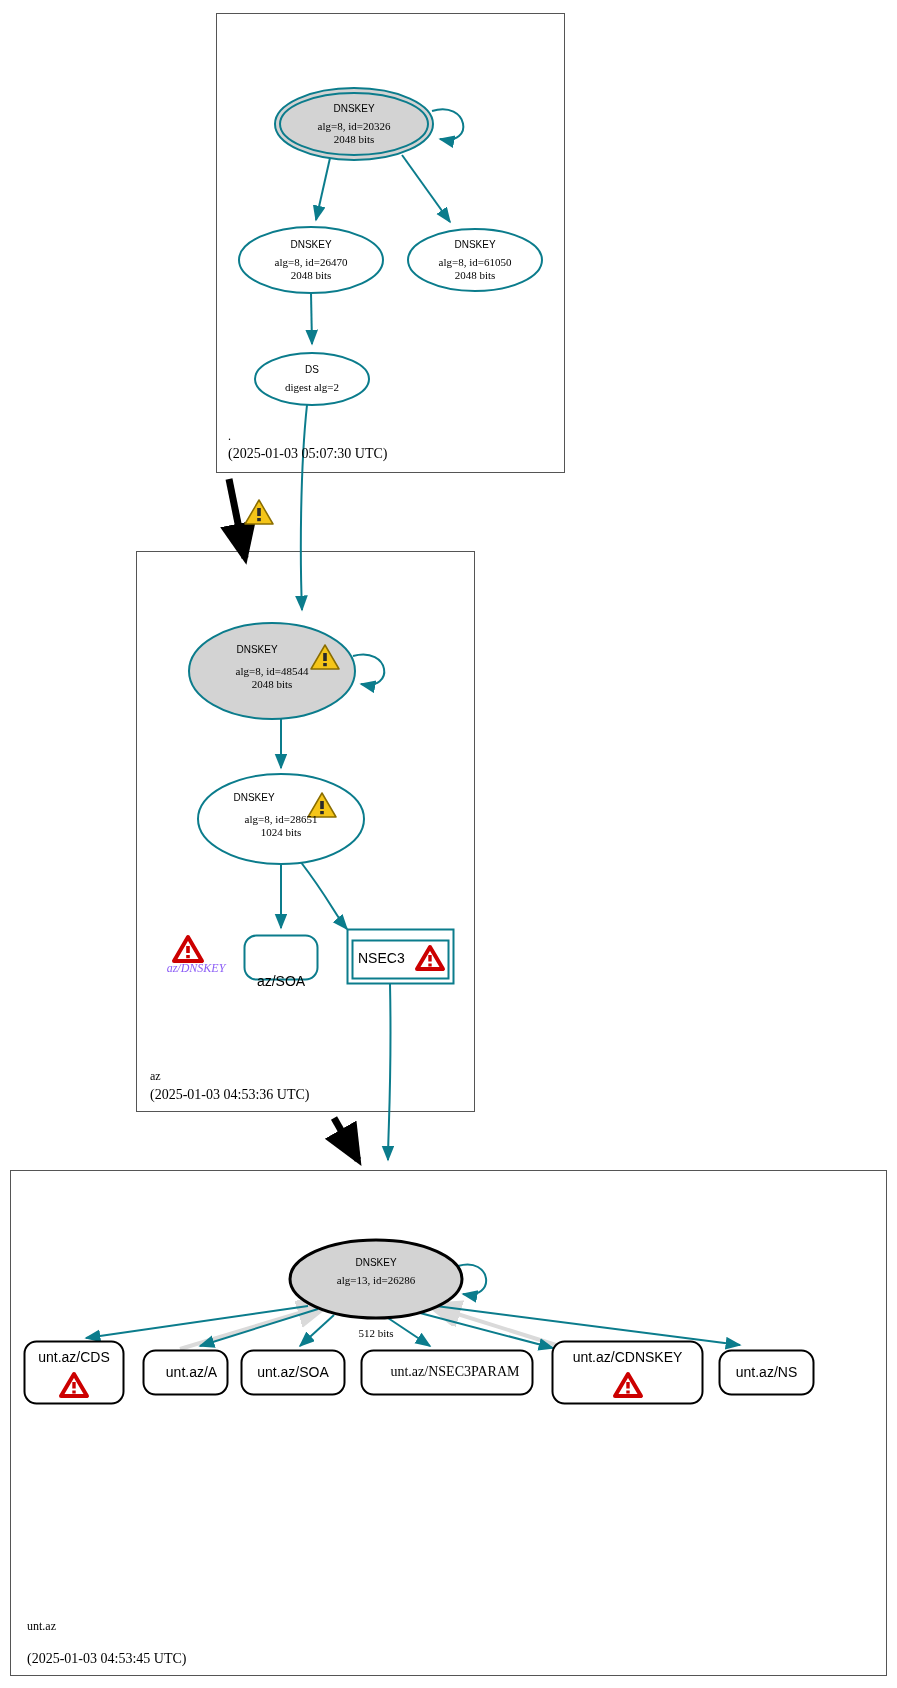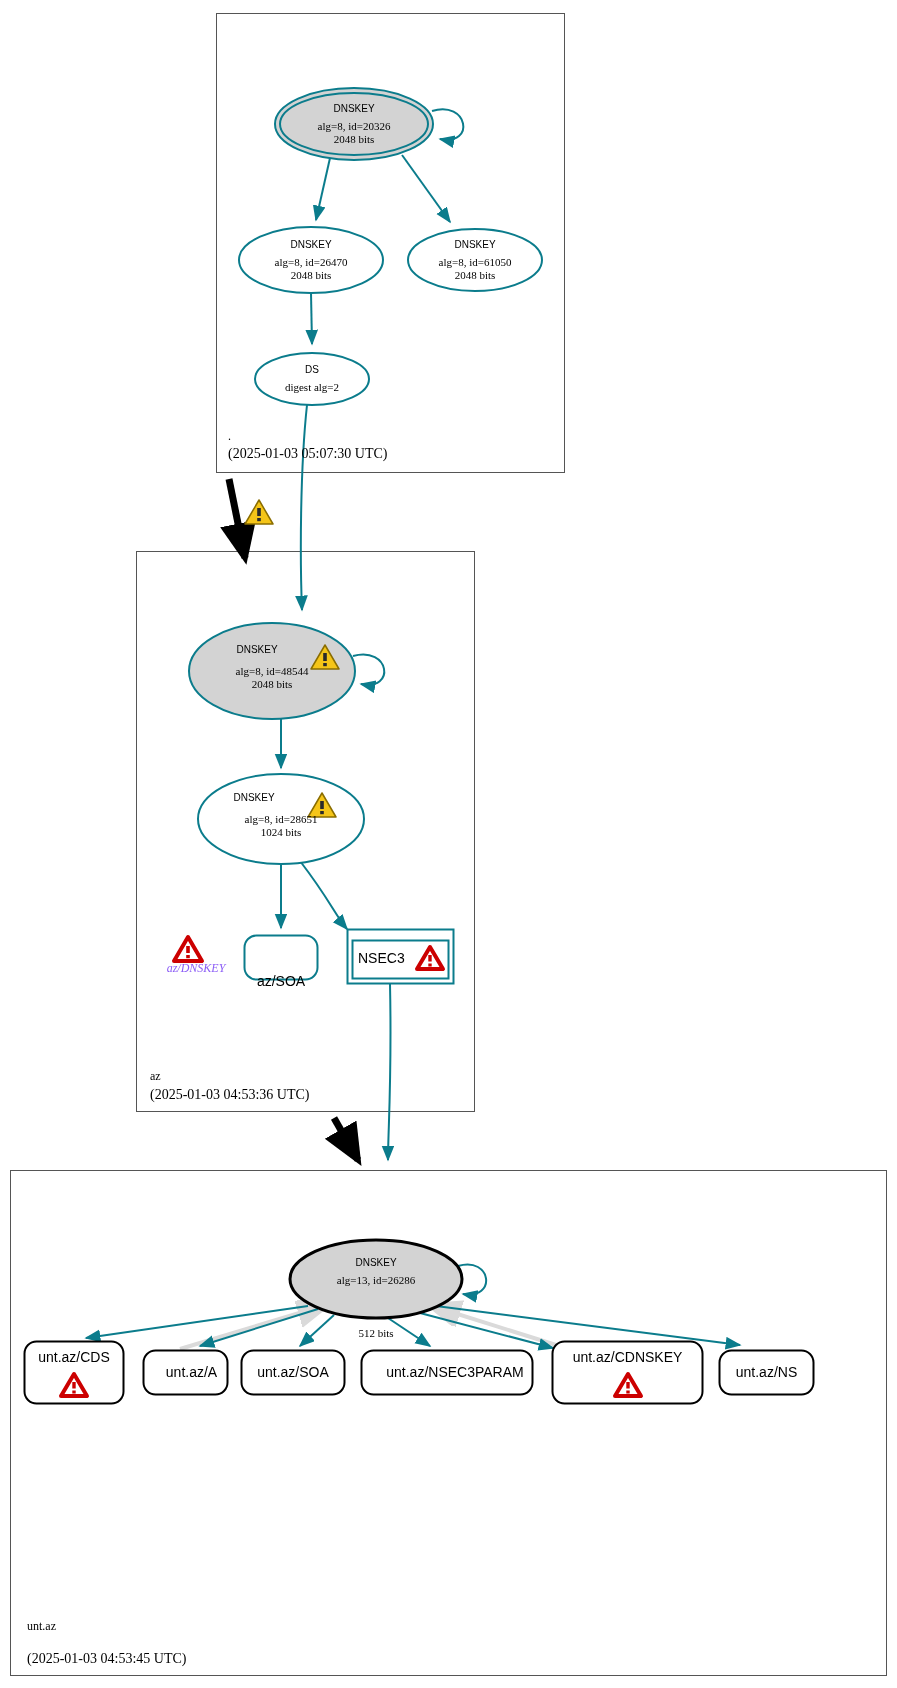--- a/index.html
+++ b/index.html
@@ -176,20 +176,20 @@
 <div class="lbl zone-name" style="left:150px;top:1070px;width:200px;">az</div>
 <div class="lbl zone-time" style="left:150px;top:1088px;width:280px;">(2025-01-03 04:53:36 UTC)</div>
 
 <div class="lbl node-title t-sans" style="left:306px;top:1258px;width:140px;">DNSKEY</div>
 <div class="lbl node-sub" style="left:306px;top:1275px;width:140px;">alg=13, id=26286</div>
 <div class="lbl node-sub" style="left:306px;top:1288px;width:140px;margin-top:40px;">512 bits</div>
 
 <div class="lbl rr-title t-sans" style="left:24px;top:1350px;width:100px;">unt.az/CDS</div>
 <div class="lbl rr-title t-sans" style="left:143px;top:1365px;width:97px;">unt.az/A</div>
 <div class="lbl rr-title t-sans" style="left:241px;top:1365px;width:104px;">unt.az/SOA</div>
-<div class="lbl rr-title t-sans" style="left:361px;top:1365px;width:188px;">unt.az/NSEC3PARAM</div>
+<div class="lbl rr-title t-sans" style="left:361px;top:1365px;width:188px;font-family:Liberation Serif, serif;">unt.az/NSEC3PARAM</div>
 <div class="lbl rr-title t-sans" style="left:552px;top:1350px;width:151px;">unt.az/CDNSKEY</div>
 <div class="lbl rr-title t-sans" style="left:719px;top:1365px;width:95px;">unt.az/NS</div>
 
 <div class="lbl zone-name" style="left:27px;top:1620px;width:200px;">unt.az</div>
 <div class="lbl zone-time" style="left:27px;top:1640px;width:280px;margin-top:12px;">(2025-01-03 04:53:45 UTC)</div>
 
 </div>
 
 </body></html>

